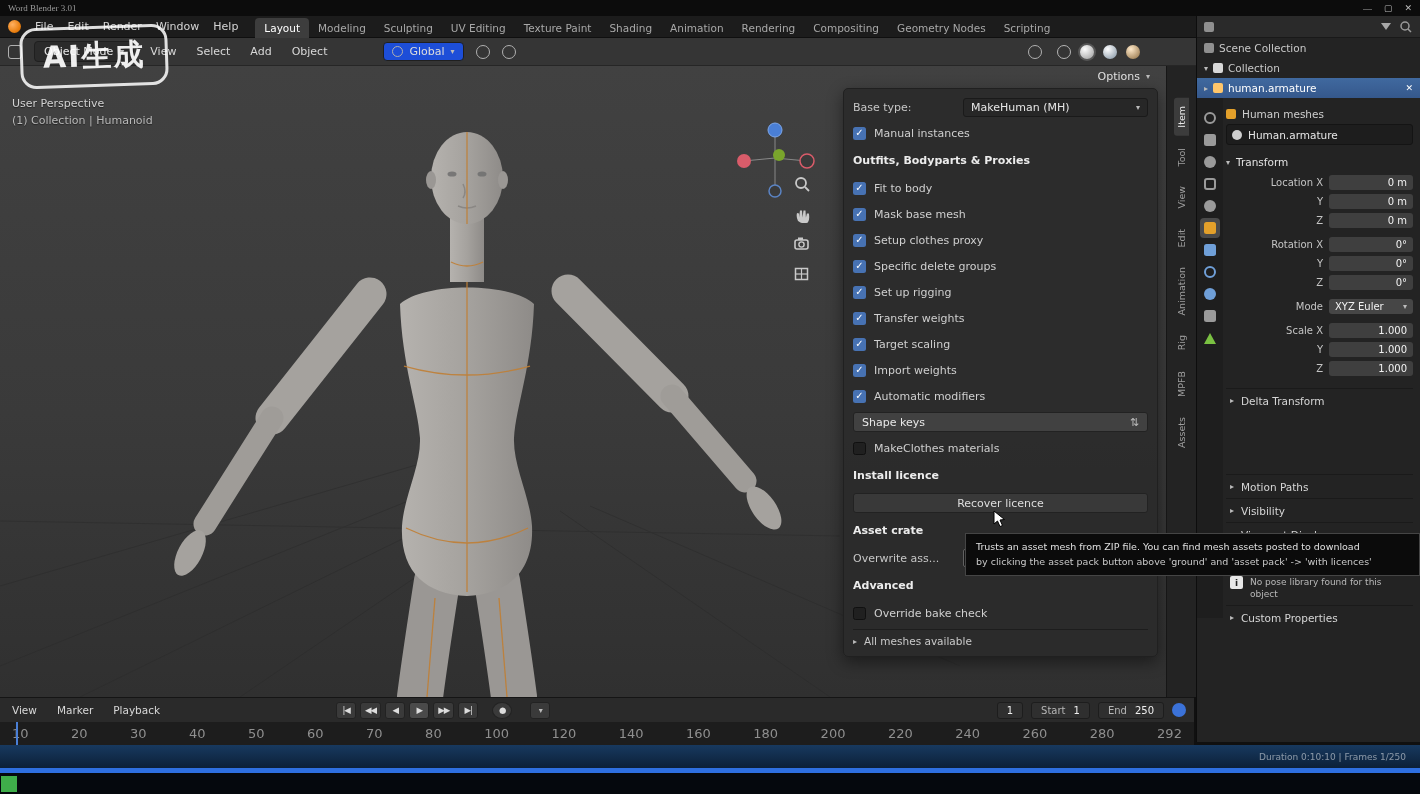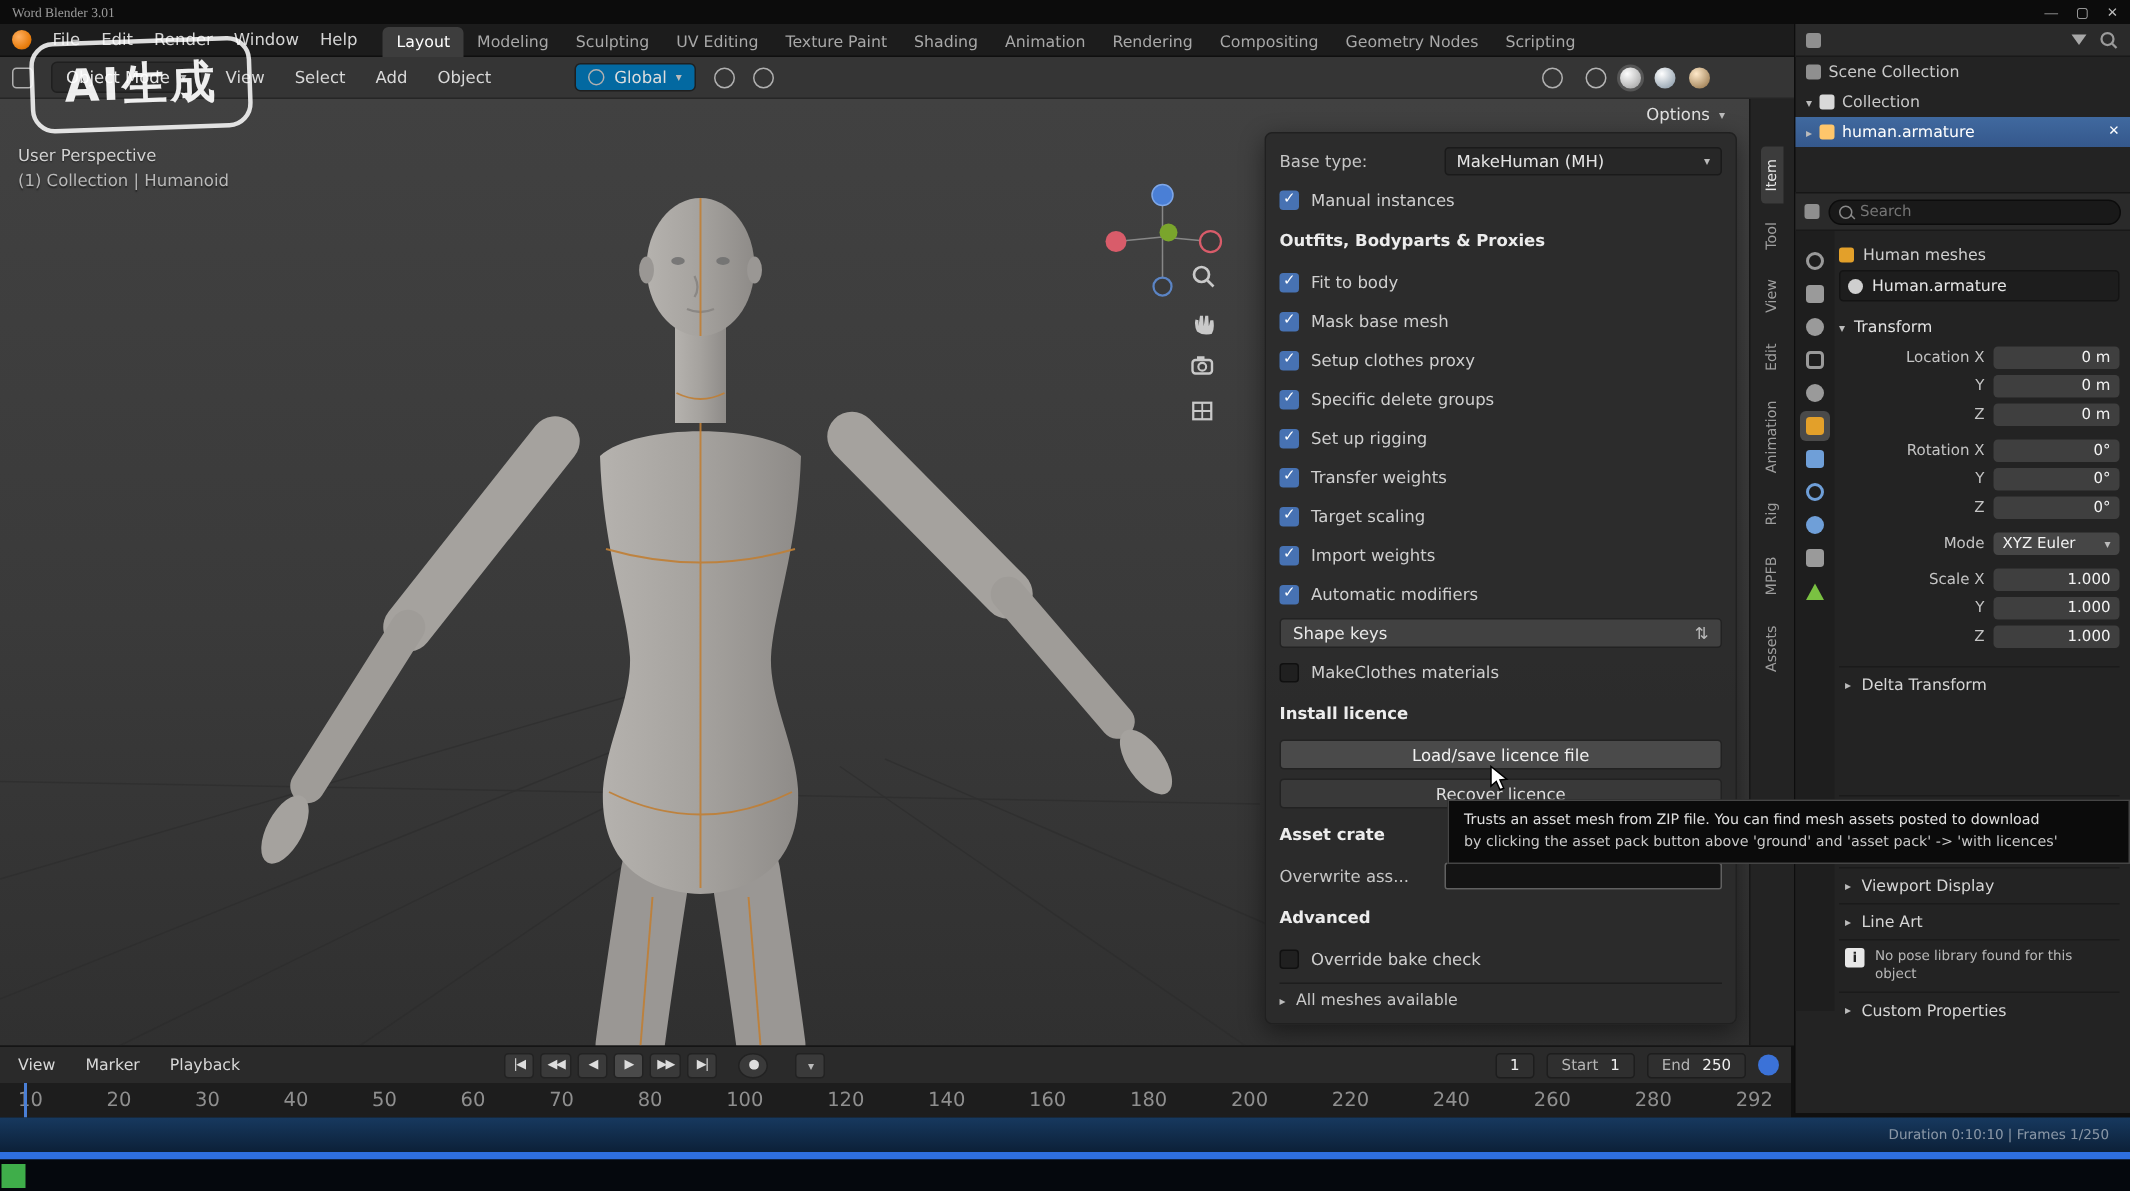--- a/index.html
+++ b/index.html
@@ -27,21 +27,21 @@
              display:flex; gap:6px; align-items:center; font-size:10.5px; color:#ddd; }
   .ic-sq { width:10px; height:10px; background:#8f8f8f; border-radius:2px; display:inline-block; }
 
   
   #toolbar { position:absolute; top:38px; left:0; width:1196px; height:28px; background:#353535;
              border-bottom:1px solid #262626; display:flex; align-items:center; gap:12px;
              padding:0 8px; font-size:11px; }
   .mode-btn { background:#2b2b2b; border:1px solid #1f1f1f; border-radius:4px; padding:3px 9px;
               color:#e8e8e8; display:flex; gap:7px; align-items:center; }
   .tb-menu { color:#d8d8d8; padding:0 4px; }
-  .tb-pill { background:#0369a1; border:1px solid #1f1f1f; border-radius:4px; padding:2px 8px;
+  .tb-pill { background:#1d4ed8; border:1px solid #1f1f1f; border-radius:4px; padding:2px 8px;
              display:flex; gap:6px; align-items:center; color:#ddd; margin-left:40px; }
   .tb-ico { width:14px; height:14px; border:1.5px solid #b0b0b0; border-radius:3px; }
   .tb-ico.round { border-radius:50%; }
   .balls { margin-left:auto; display:flex; align-items:center; gap:5px; padding-right:46px; }
   .ballwrap { padding:2px; border-radius:9px; }
   .ballwrap.active { background:#565656; }
   .ball { width:14px; height:14px; border-radius:50%; display:block; }
   .ball.wire { border:1.5px solid #b5b5b5; }
   .ball.solid { background:radial-gradient(circle at 35% 30%, #fdfdfd, #9a9a9a); }
   .ball.material { background:radial-gradient(circle at 35% 30%, #ffffff, #7d8f9f); }
@@ -410,23 +410,20 @@
           <span>Shape keys</span>
           <span style="color:#bbb">⇅</span>
         </span>
       </div>
       <div class="op-row">
           <span class="cb off"></span>
           <span>MakeClothes materials</span>
         </div>
       <div class="op-hdr">Install licence</div>
       <div class="op-row">
-          <span class="op-btn">Load/save licence file</span>
-        </div>
-      <div class="op-row">
           <span class="op-btn secondary">Recover licence</span>
         </div>
       <div class="op-hdr">Asset crate</div>
       <div class="op-row">
         <span class="op-label">Overwrite ass...</span>
         <input class="op-input" style="">
       </div>
       <div class="op-hdr">Advanced</div>
       <div class="op-row">
           <span class="cb off"></span>
@@ -470,26 +467,20 @@
       <span>Collection</span>
     </div>
     <div class="ol-row selected">
       <span class="caret">▸</span>
       <span class="ic-sq" style="background:#ffc66b"></span>
       <span>human.armature</span>
       <span class="spacer"></span>
       <span style="font-size:9px">✕</span>
     </div>
 
-    <div class="props-head">
-      <span class="ic-sq"></span>
-      <span class="search-wrap">
-        <input placeholder="Search" style="">
-      </span>
-    </div>
 
     <div class="props-body">
       <div class="ptabs">
         <span class="pt">
             <span class="pi grayo"></span>
           </span>
         <span class="pt">
             <span class="pi gray"></span>
           </span>
         <span class="pt">

